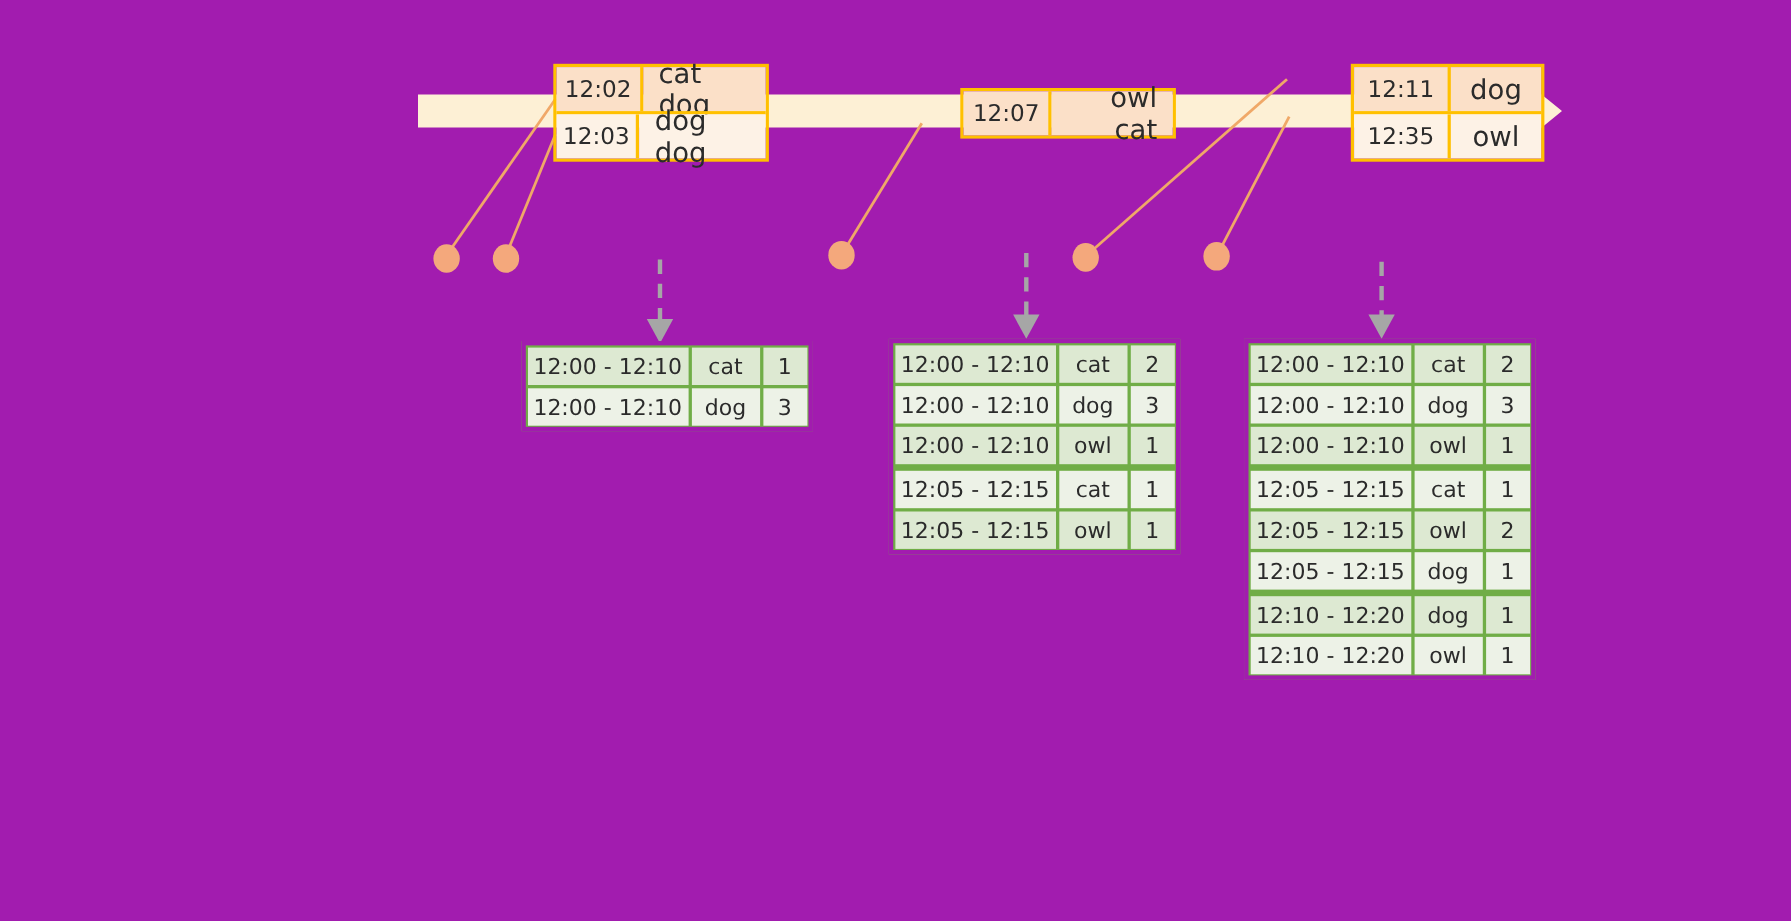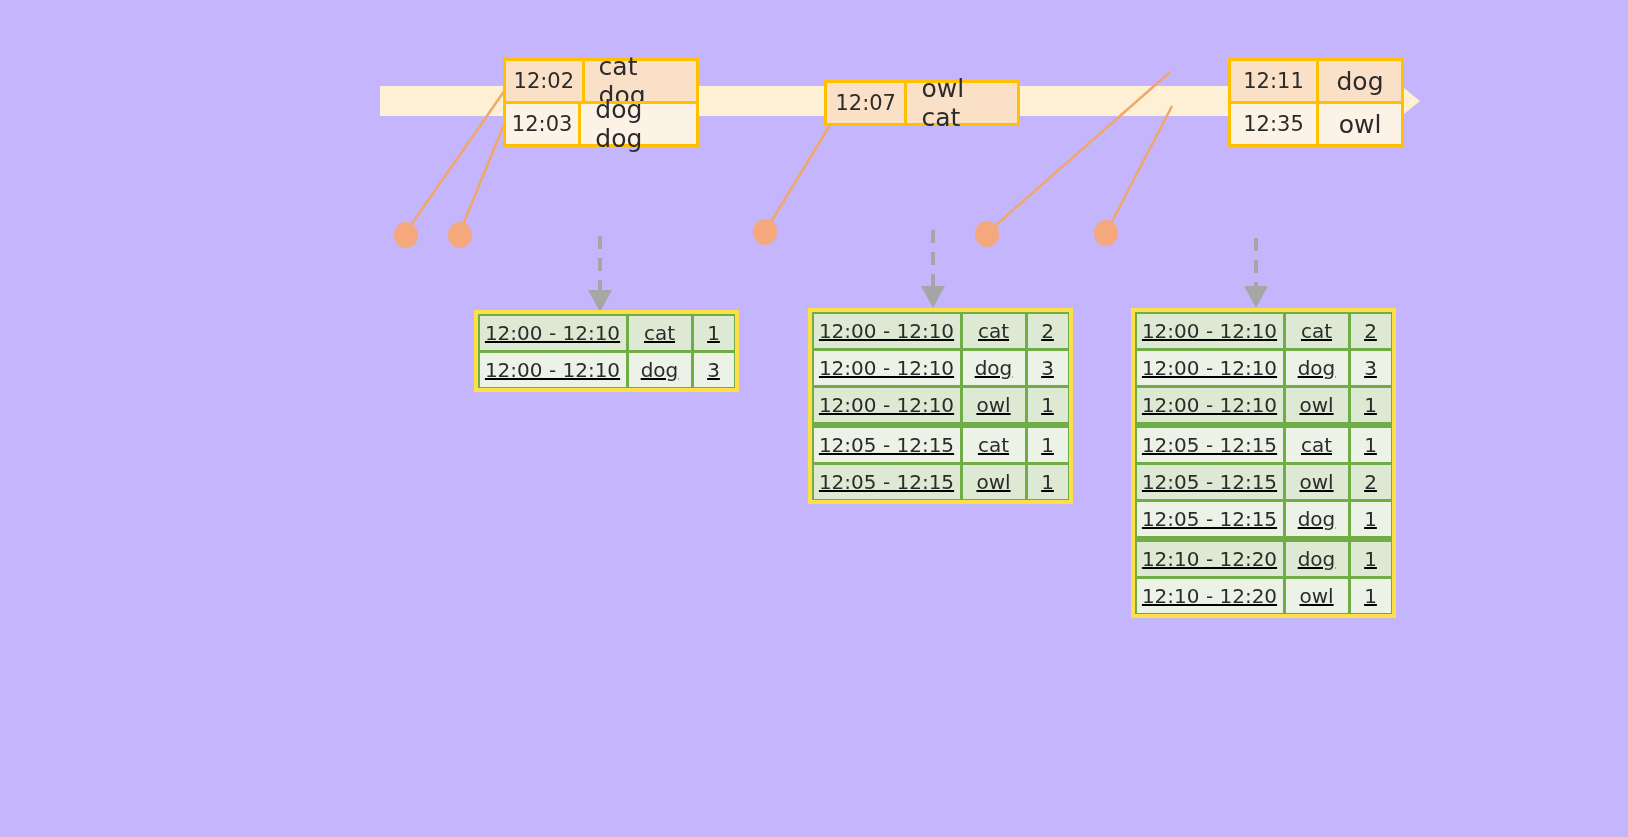--- a/index.html
+++ b/index.html
@@ -13,21 +13,21 @@
     position: relative;
     overflow: hidden;
     font-family: "DejaVu Sans", "Liberation Sans", sans-serif;
   }
 
   #stage {
     position: absolute;
     left: 0; top: 0;
     width: 1628px;
     height: 837px;
-    background: #c4b5fd;
+    background: #a21caf;
   }
 
   
   #vector-layer {
     position: absolute;
     left: 0; top: 0;
     width: 1628px;
     height: 837px;
     pointer-events: none;
   }
@@ -68,26 +68,25 @@
     justify-content: center;
     font-size: 25px;
     color: #2b2b2b;
     box-sizing: border-box;
     padding: 0 14px;
   }
 
   
   .result-table {
     position: absolute;
-    border: 4px solid #fde047;
+    border: 4px solid #a21caf;
     box-sizing: border-box;
     display: flex;
     flex-direction: column;
     background: #70AD47;
-    text-decoration: underline;
   }
   .rt-row {
     display: flex;
     flex-direction: row;
     height: 37px;
   }
   .rt-row.odd  .rt-cell { background: #DDE9D2; }
   .rt-row.even .rt-cell { background: #EDF2E7; }
   .rt-cell {
     display: flex;
@@ -140,21 +139,21 @@
     <div class="event-row odd">
       <div class="ev-time">12:02</div>
       <div class="ev-words">cat dog</div>
     </div>
     <div class="event-row even">
       <div class="ev-time">12:03</div>
       <div class="ev-words">dog dog</div>
     </div>
   </div>
 
-  <div class="event-box" style="left:824px; top:80px; width:196px;">
+  <div class="event-box" style="left:873px; top:80px; width:196px;text-align:right;">
     <div class="event-row odd">
       <div class="ev-time">12:07</div>
       <div class="ev-words">owl cat</div>
     </div>
   </div>
 
   <div class="event-box" style="left:1228px; top:58px; width:176px;">
     <div class="event-row odd">
       <div class="ev-time">12:11</div>
       <div class="ev-words">dog</div>

